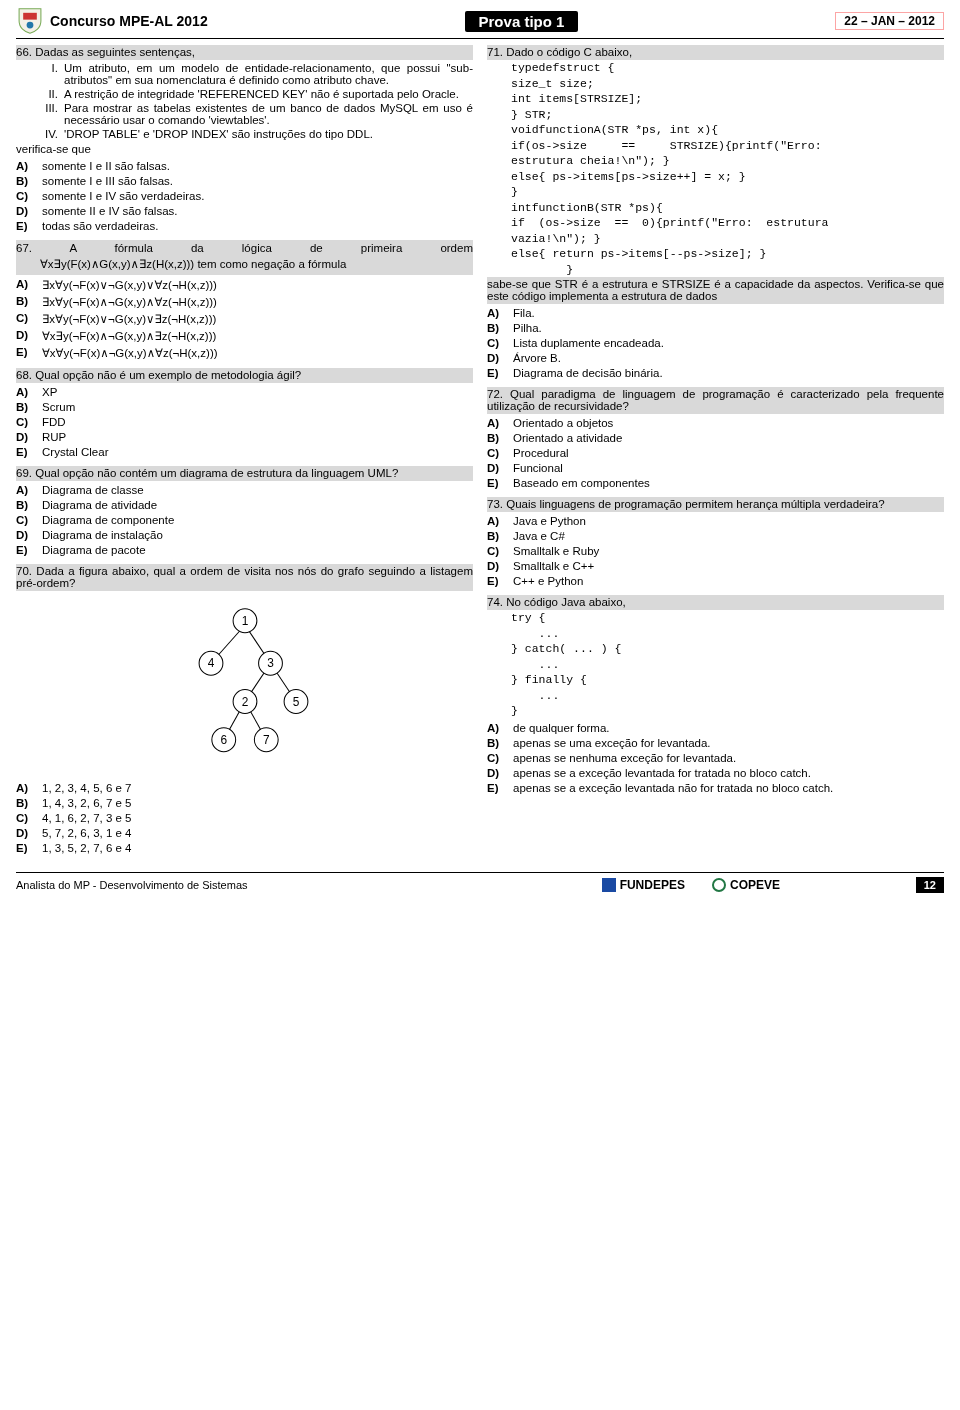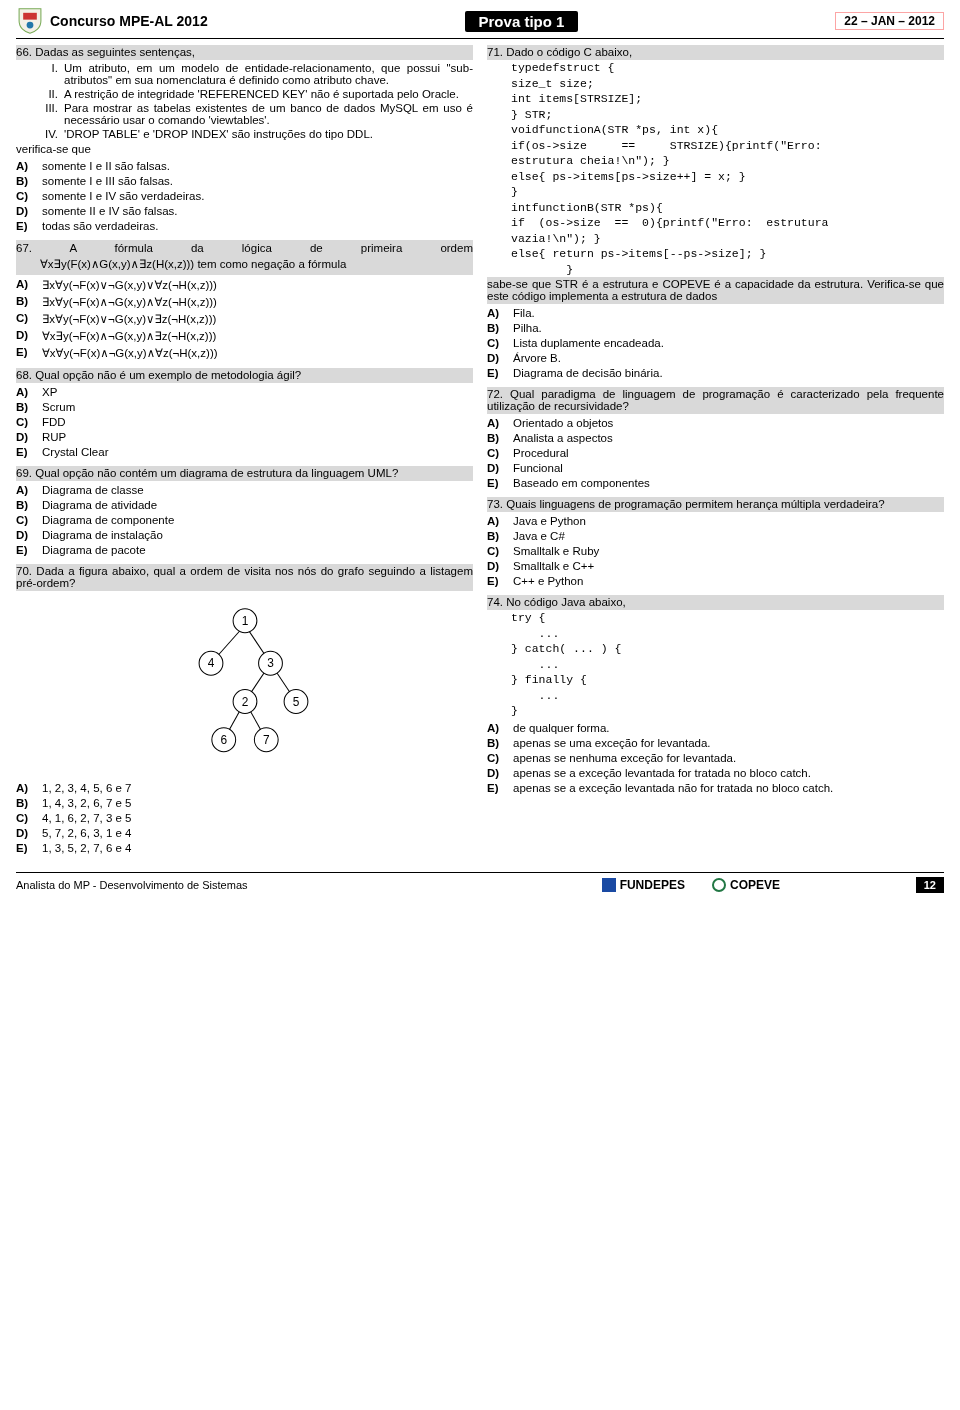--- a/index.html
+++ b/index.html
@@ -307,21 +307,21 @@
 voidfunctionA(STR *ps, int x){
 if(os-&gt;size     ==     STRSIZE){printf("Erro:
 estrutura cheia!\n"); }
 else{ ps-&gt;items[ps-&gt;size++] = x; }
 }
 intfunctionB(STR *ps){
 if  (os-&gt;size  ==  0){printf("Erro:  estrutura
 vazia!\n"); }
 else{ return ps-&gt;items[--ps-&gt;size]; }
         }</div>
-        <div class="qline highlight just">sabe-se que STR é a estrutura e COPEVE é a capacidade da estrutura. Verifica-se que este código implementa a estrutura de dados</div>
+        <div class="qline highlight just">sabe-se que STR é a estrutura e STRSIZE é a capacidade da aspectos. Verifica-se que este código implementa a estrutura de dados</div>
         <div class="opts">
           <div class="opt">
               <span class="ok">A)</span>
               <span>Fila.</span>
             </div>
           <div class="opt">
               <span class="ok">B)</span>
               <span>Pilha.</span>
             </div>
           <div class="opt">
@@ -341,21 +341,21 @@
 
       <div class="qblock">
         <div class="qline highlight just">72. Qual paradigma de linguagem de programação é caracterizado pela frequente utilização de recursividade?</div>
         <div class="opts">
           <div class="opt">
               <span class="ok">A)</span>
               <span>Orientado a objetos</span>
             </div>
           <div class="opt">
               <span class="ok">B)</span>
-              <span>Analista a aspectos</span>
+              <span>Orientado a atividade</span>
             </div>
           <div class="opt">
               <span class="ok">C)</span>
               <span>Procedural</span>
             </div>
           <div class="opt">
               <span class="ok">D)</span>
               <span>Funcional</span>
             </div>
           <div class="opt">

